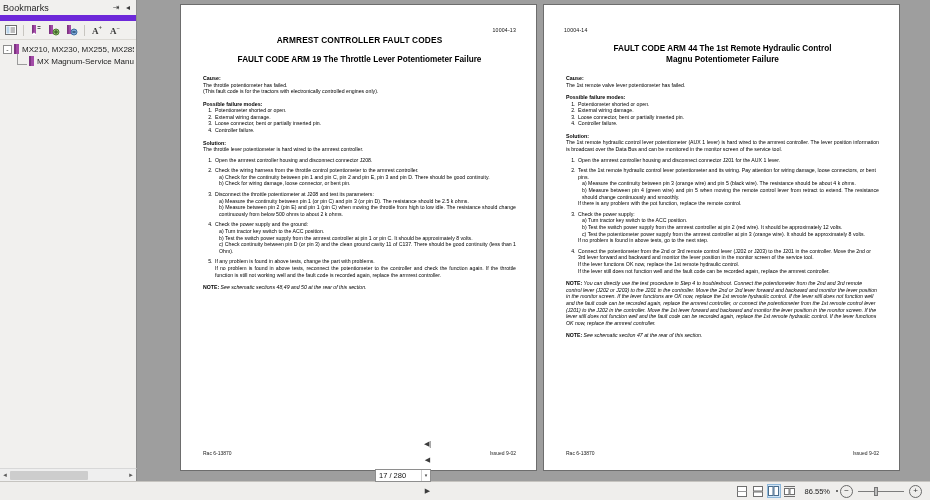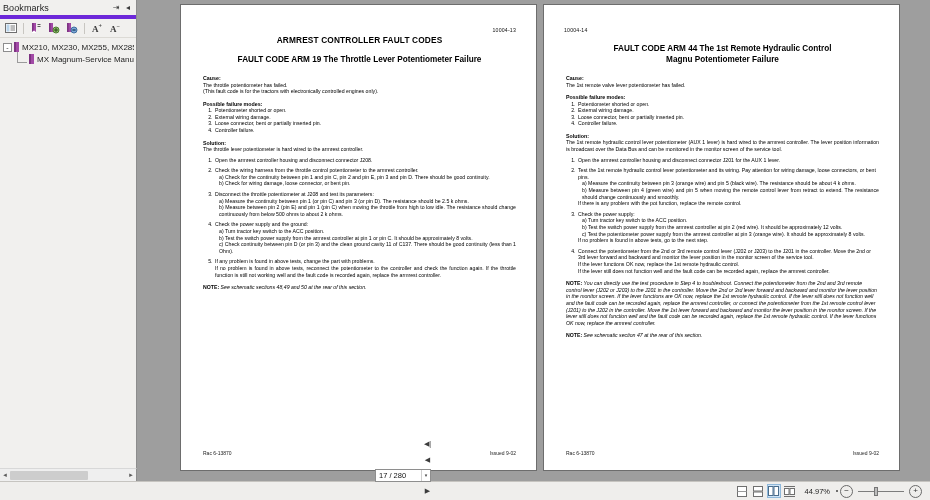--- a/index.html
+++ b/index.html
@@ -27,21 +27,21 @@
     background: #f1f0ee;
     border-right: 1px solid #8d8d8d;
     box-sizing: border-box;
   }
   .bm-header {
     height: 15px;
     display: flex;
     align-items: center;
     padding: 0 3px;
     background: #f1f0ee;
-    border-bottom: 4px solid #6d28d9;
+    border-bottom: 6px solid #6d28d9;
   }
   .bm-title {
     font-size: 9px;
     color: #1d1d1d;
     flex: 1;
     letter-spacing: .1px;
   }
   .bm-hdr-btn {
     width: 10px; height: 10px;
     display: flex; align-items: center; justify-content: center;
@@ -547,21 +547,21 @@
       </span>
       <span class="view-btn">
         <svg width="11" height="11" viewBox="0 0 11 11">
           <rect x="0.5" y="2.5" width="4.5" height="6" fill="#fff" stroke="#6f6f6f"></rect>
           <rect x="6" y="2.5" width="4.5" height="6" fill="#fff" stroke="#6f6f6f"></rect>
           <line x1="0" y1="0.5" x2="11" y2="0.5" stroke="#6f6f6f"></line>
           <line x1="0" y1="10.5" x2="11" y2="10.5" stroke="#6f6f6f"></line>
         </svg>
       </span>
 
-      <span class="zoom-label">44.97%</span>
+      <span class="zoom-label">86.55%</span>
 
       <span class="tiny-dot"></span>
       <span class="zoom-minus">−</span>
       <span class="zoom-slider">
         <span class="zoom-track"></span>
         <span class="zoom-handle"></span>
       </span>
       <span class="zoom-plus">+</span>
     </div>
   </div>

